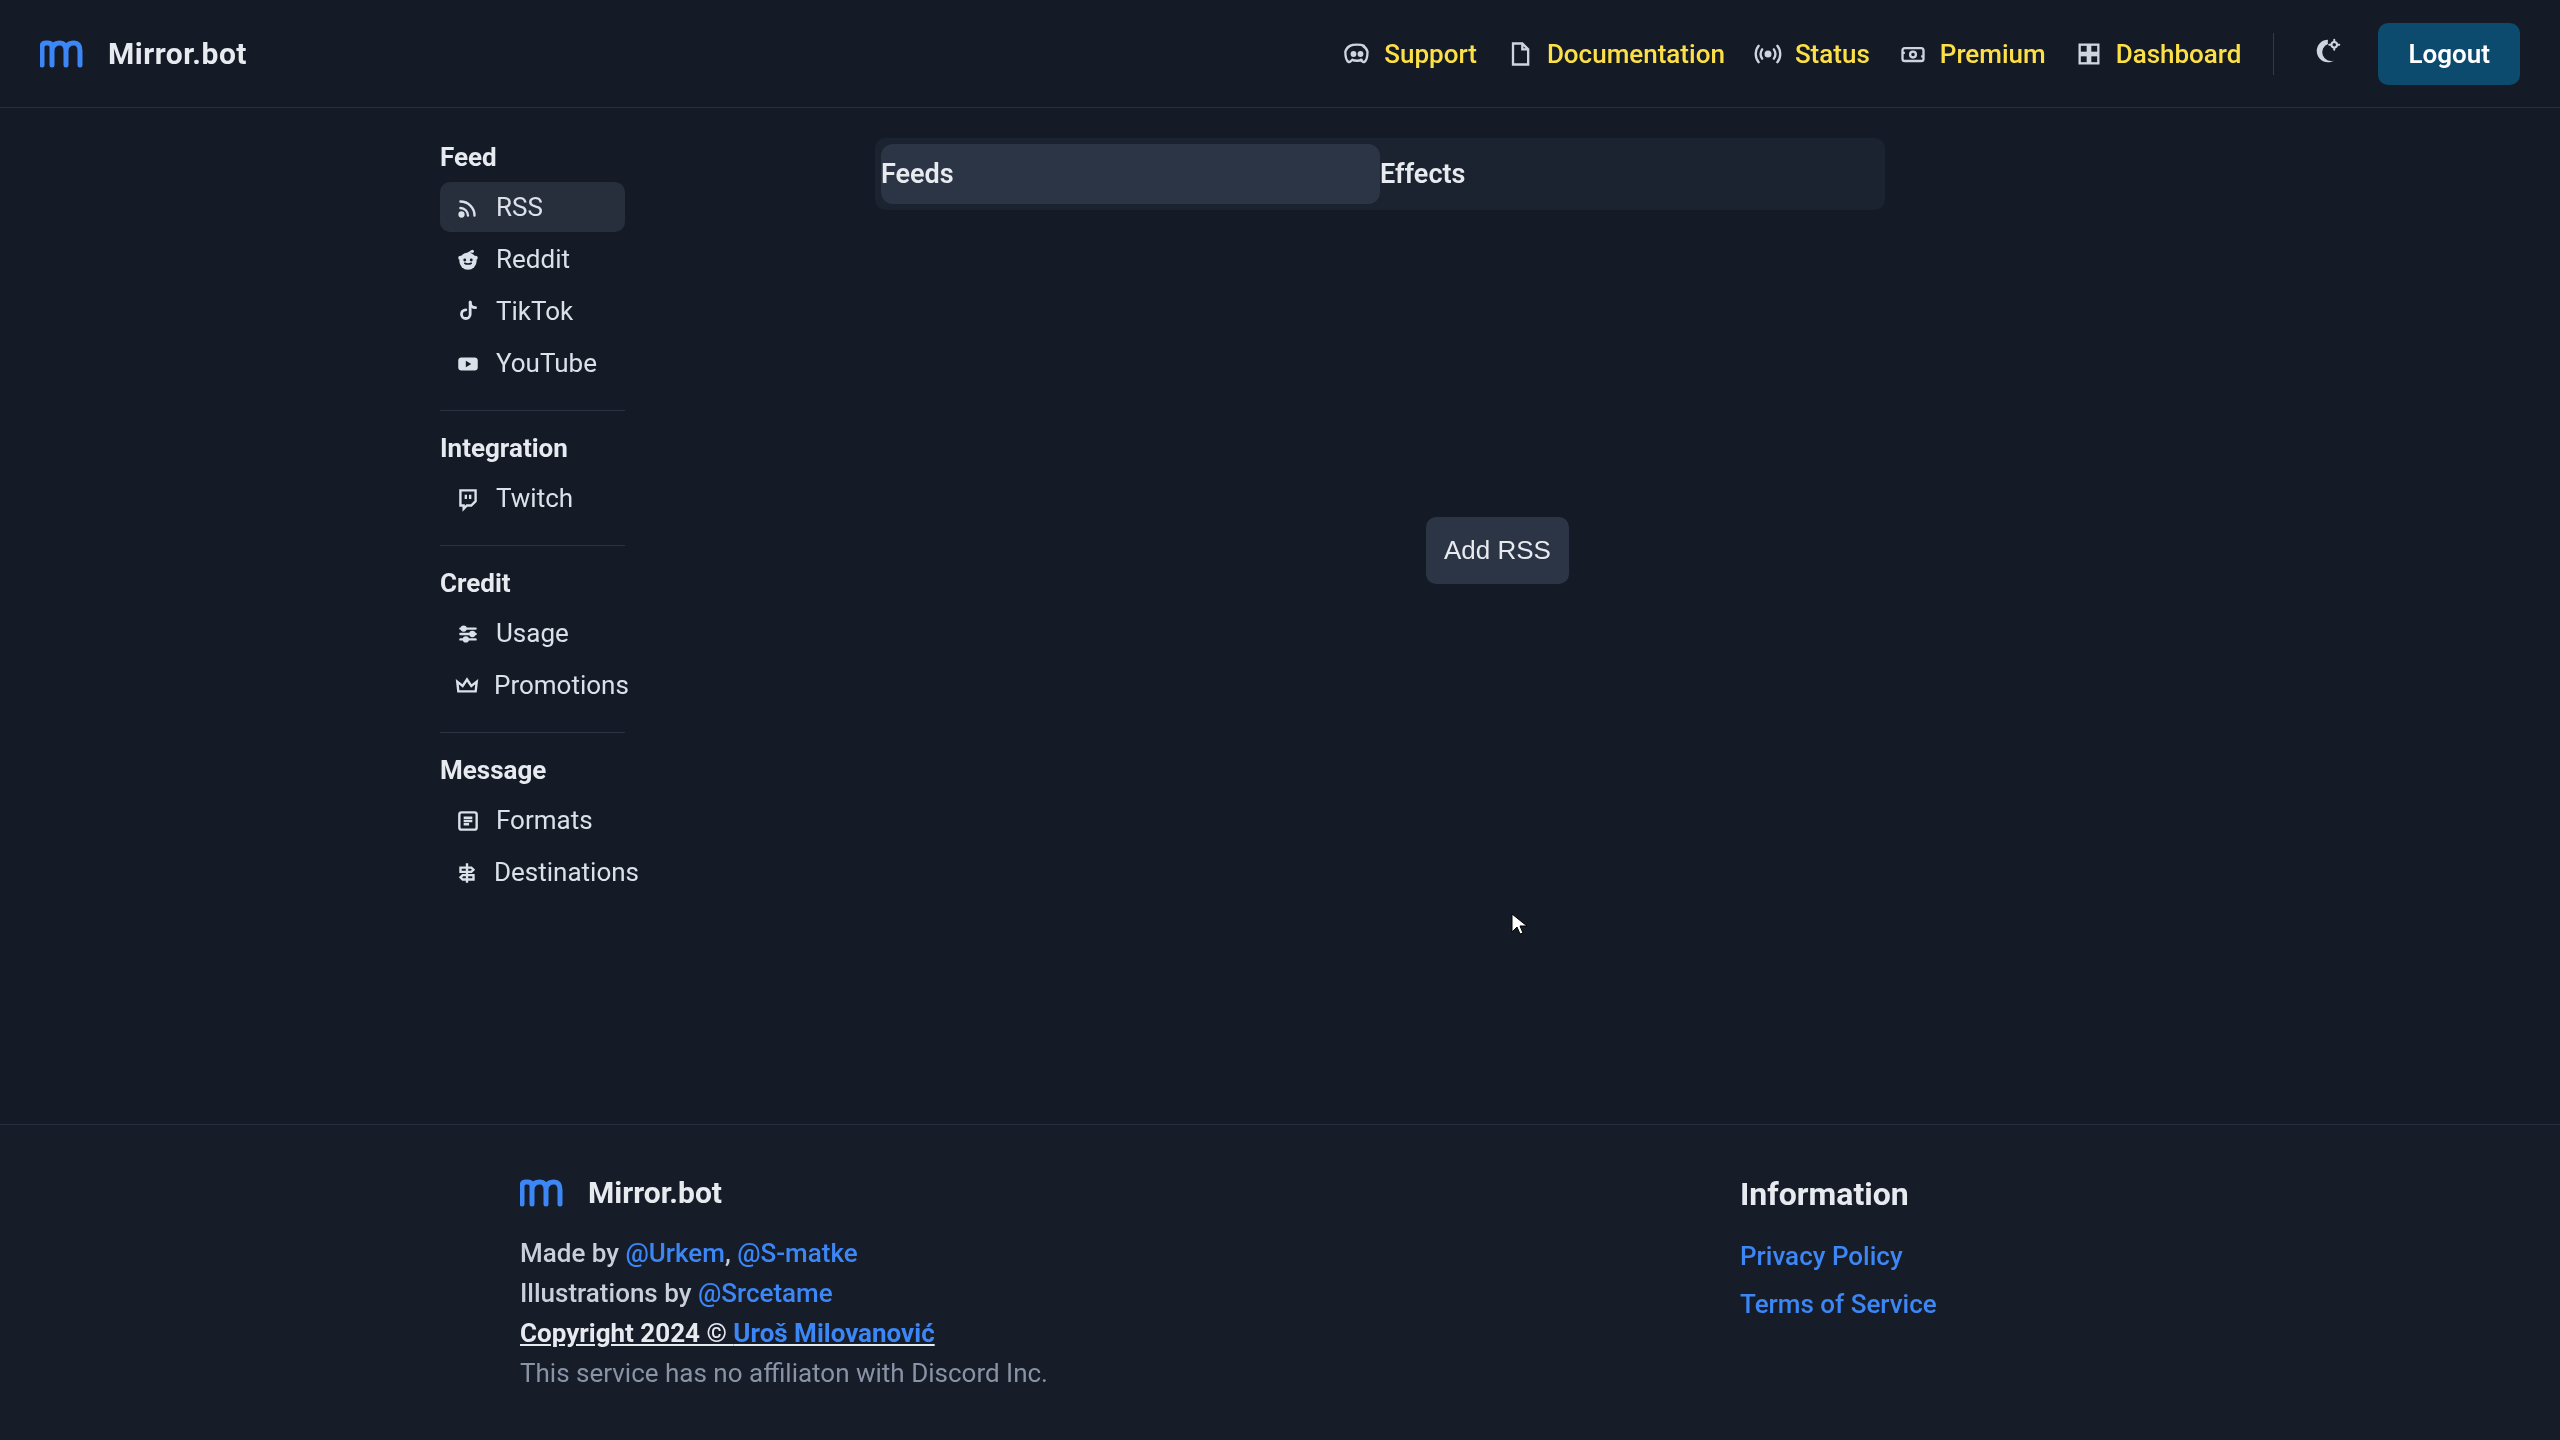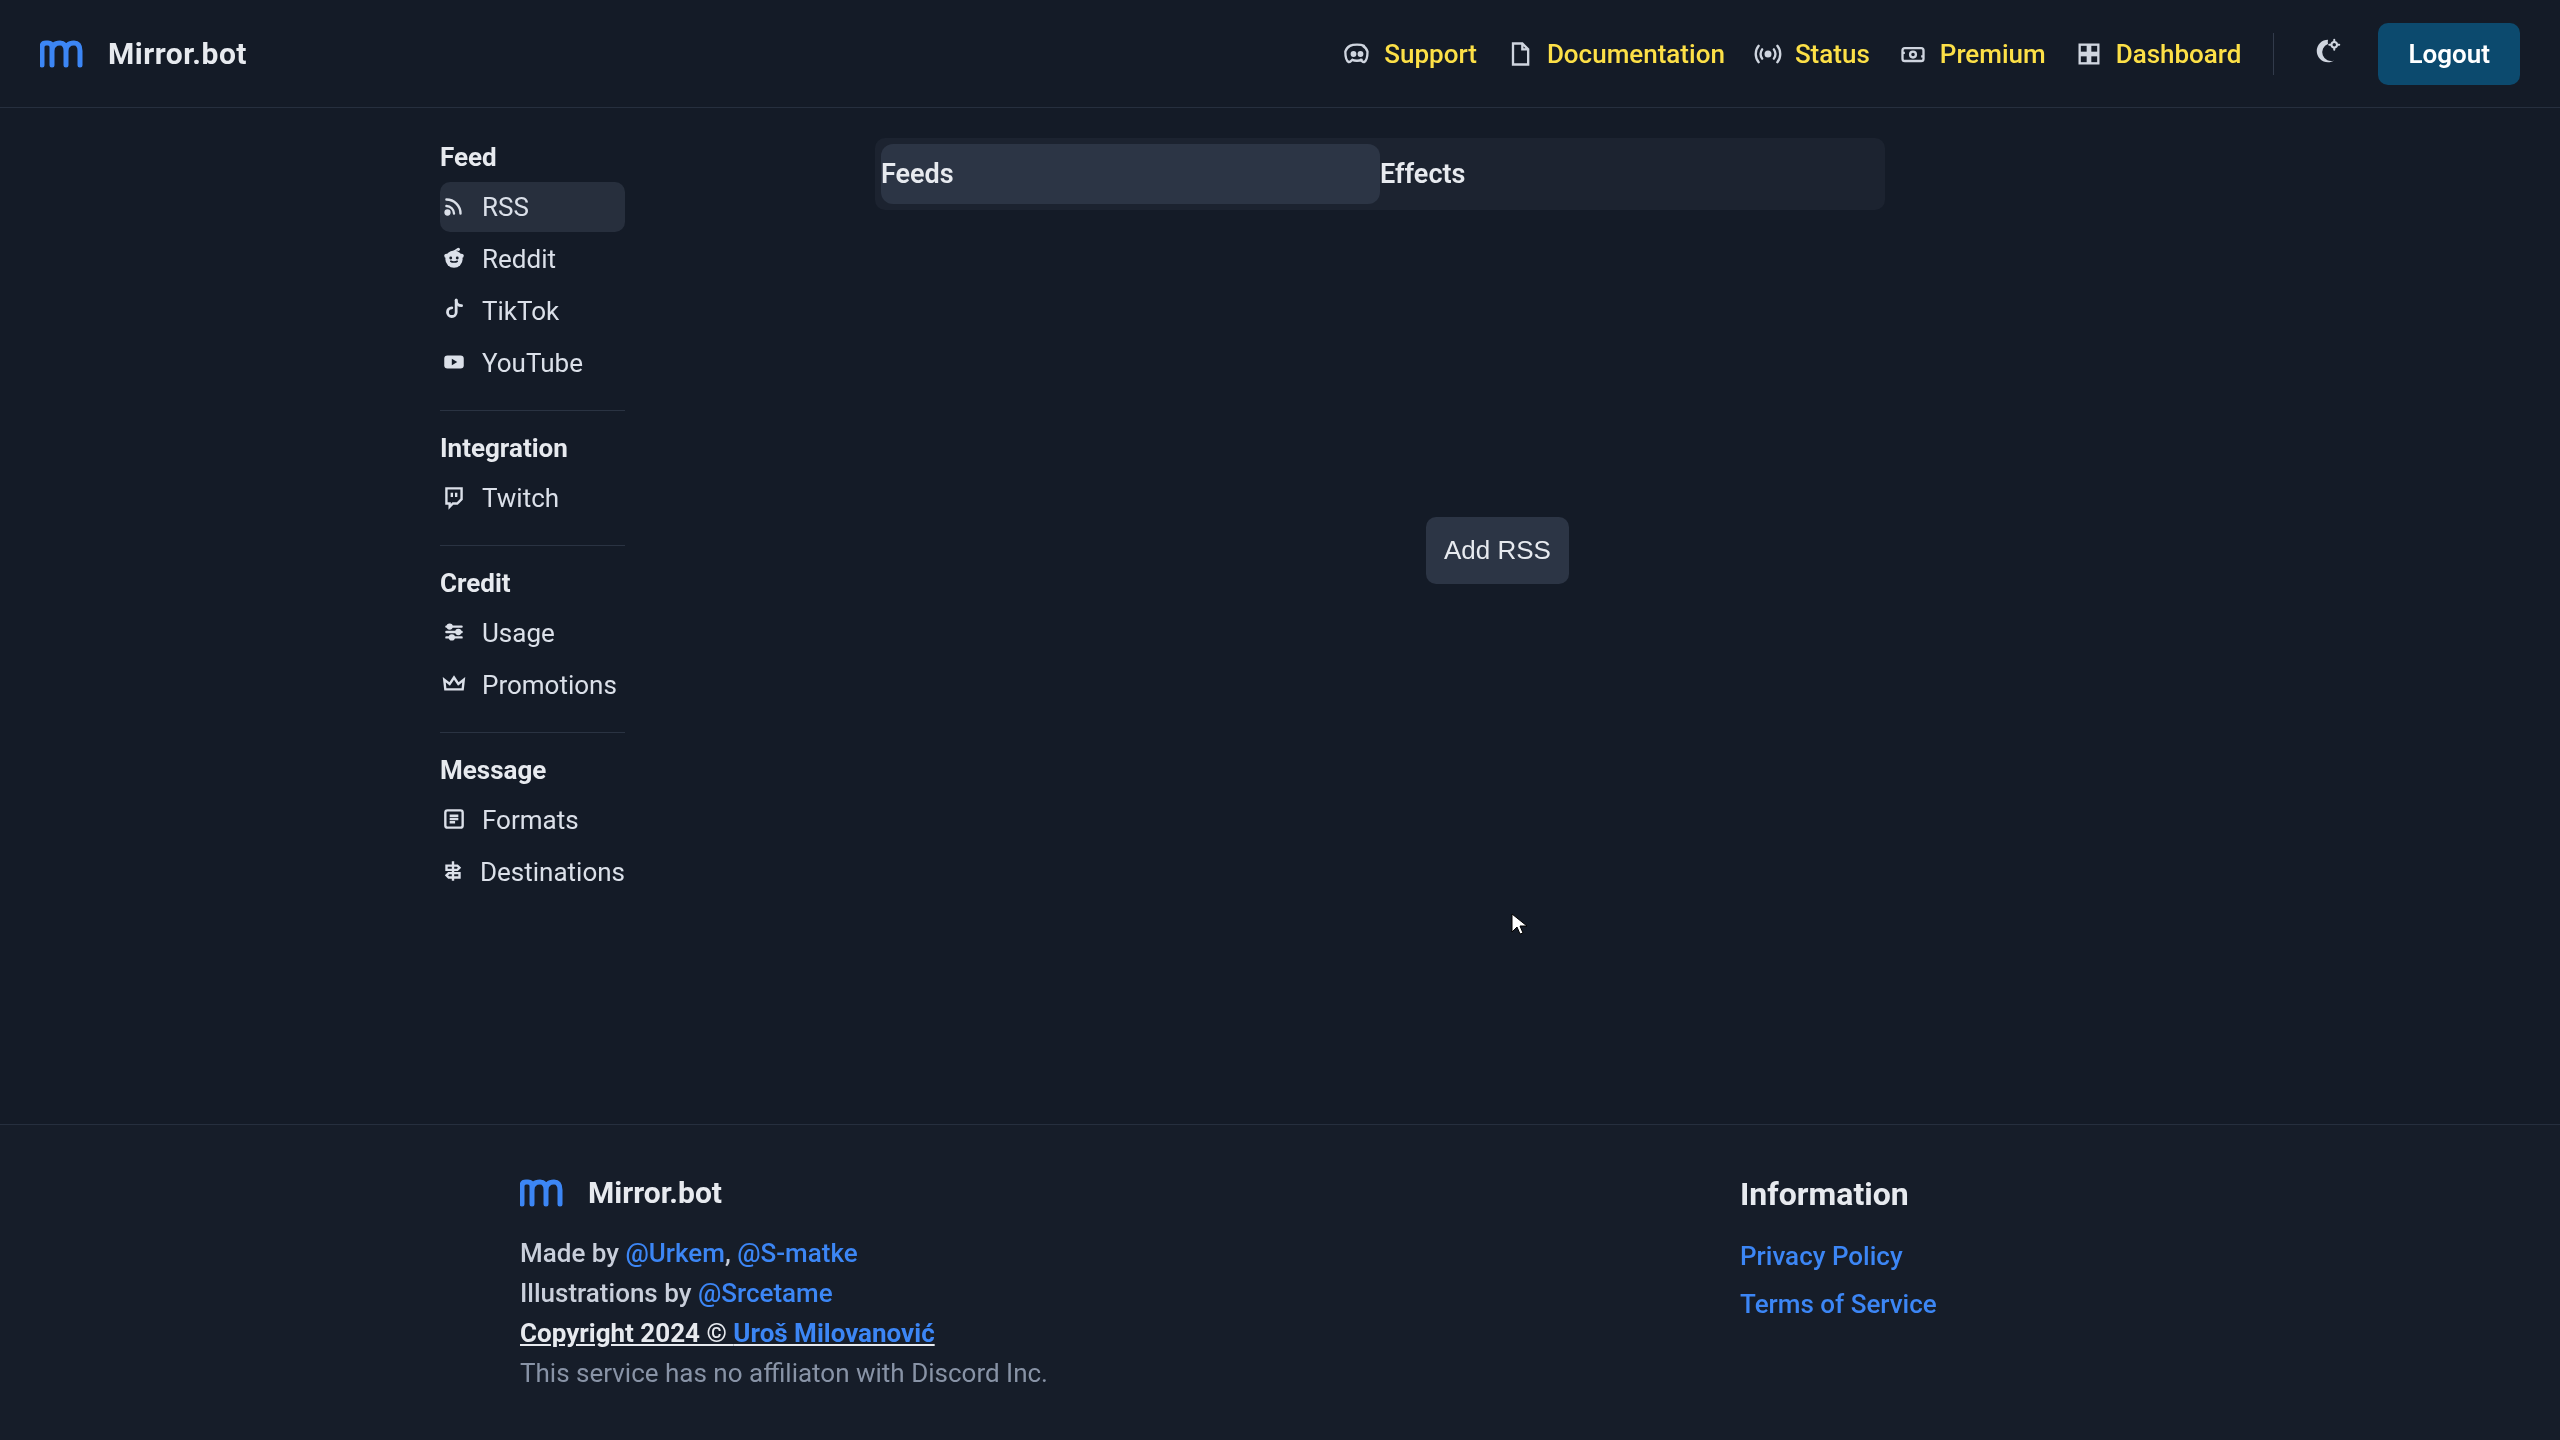--- a/index.html
+++ b/index.html
@@ -83,23 +83,23 @@
   }
   .side-col { width: 185px; }
   .side-heading {
     font-size: 26px;
     font-weight: 700;
     color: #e7eaef;
     padding: 4px 0 10px 0;
   }
   .side-item {
     display: flex;
-    align-items: flex-start;
+    align-items: flex-end;
     gap: 14px;
-    padding: 10px 0;
+    padding: 10px 14px;
     border-radius: 10px;
     color: #dbe0e9;
     font-size: 26px;
     cursor: pointer;
     margin-bottom: 2px;
   }
   .side-item.active { background: #272f3d; }
   .side-item .ic { width: 28px; height: 28px; display:flex; align-items:center; justify-content:center; }
   .side-item .ic svg { width: 26px; height: 26px; stroke: #dbe0e9; fill: none; stroke-width: 2.2; }
   .side-item .ic.solid svg { fill: #dbe0e9; stroke: none; }

